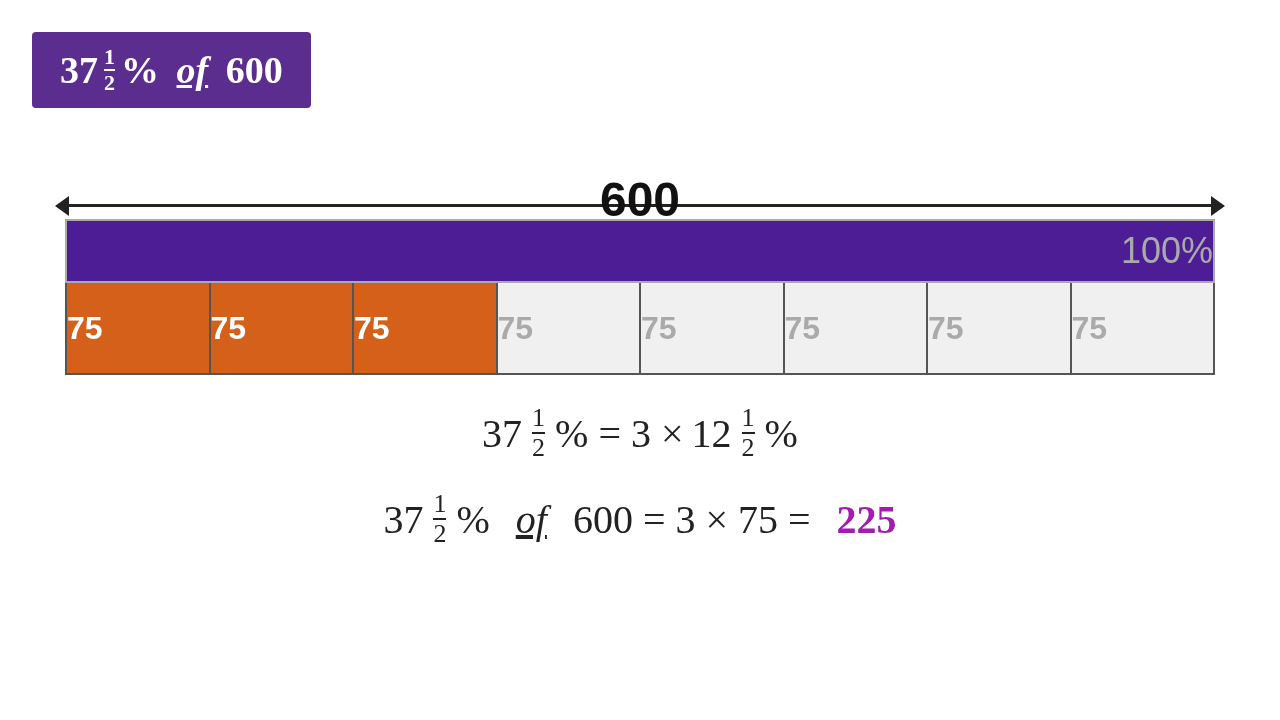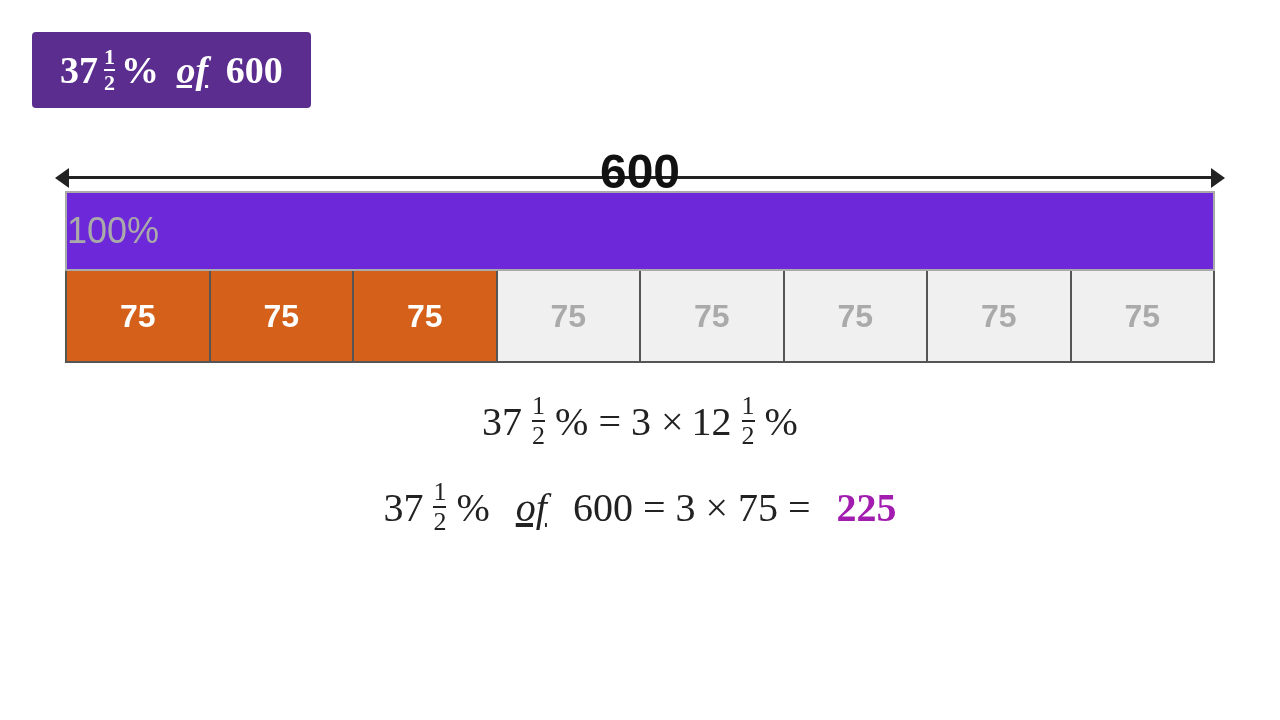--- a/index.html
+++ b/index.html
@@ -13,21 +13,21 @@
       position: relative;
     }
 
     .container {
       width: 1280px;
       height: 720px;
       position: relative;
       display: flex;
       flex-direction: column;
       align-items: center;
-      padding: 16px 60px;
+      padding: 44px 60px;
     }
 
     
     .title-badge {
       position: absolute;
       top: 32px;
       left: 32px;
       background: #5b2d8e;
       color: white;
       padding: 14px 28px;
@@ -112,46 +112,46 @@
 
     
     .bar-section {
       margin-top: 12px;
       width: 1150px;
     }
 
     
     .hundred-bar {
       width: 100%;
-      height: 80px;
-      background: #6d28d9;
+      height: 64px;
+      background: #4c1d95;
       border: 2px solid #aaa;
       display: flex;
       align-items: center;
-      justify-content: flex-start;
+      justify-content: flex-end;
       font-size: 36px;
       color: #aaa;
       font-family: Arial, sans-serif;
     }
 
     
     .segments-row {
       display: flex;
       width: 100%;
       border-left: 2px solid #555;
       border-right: 2px solid #555;
       border-bottom: 2px solid #555;
     }
 
     .segment {
       flex: 1;
       height: 90px;
       display: flex;
       align-items: center;
-      justify-content: center;
+      justify-content: flex-start;
       font-size: 32px;
       font-weight: bold;
       font-family: Arial, sans-serif;
       border-right: 2px solid #555;
       color: white;
     }
 
     .segment:last-child {
       border-right: none;
     }

